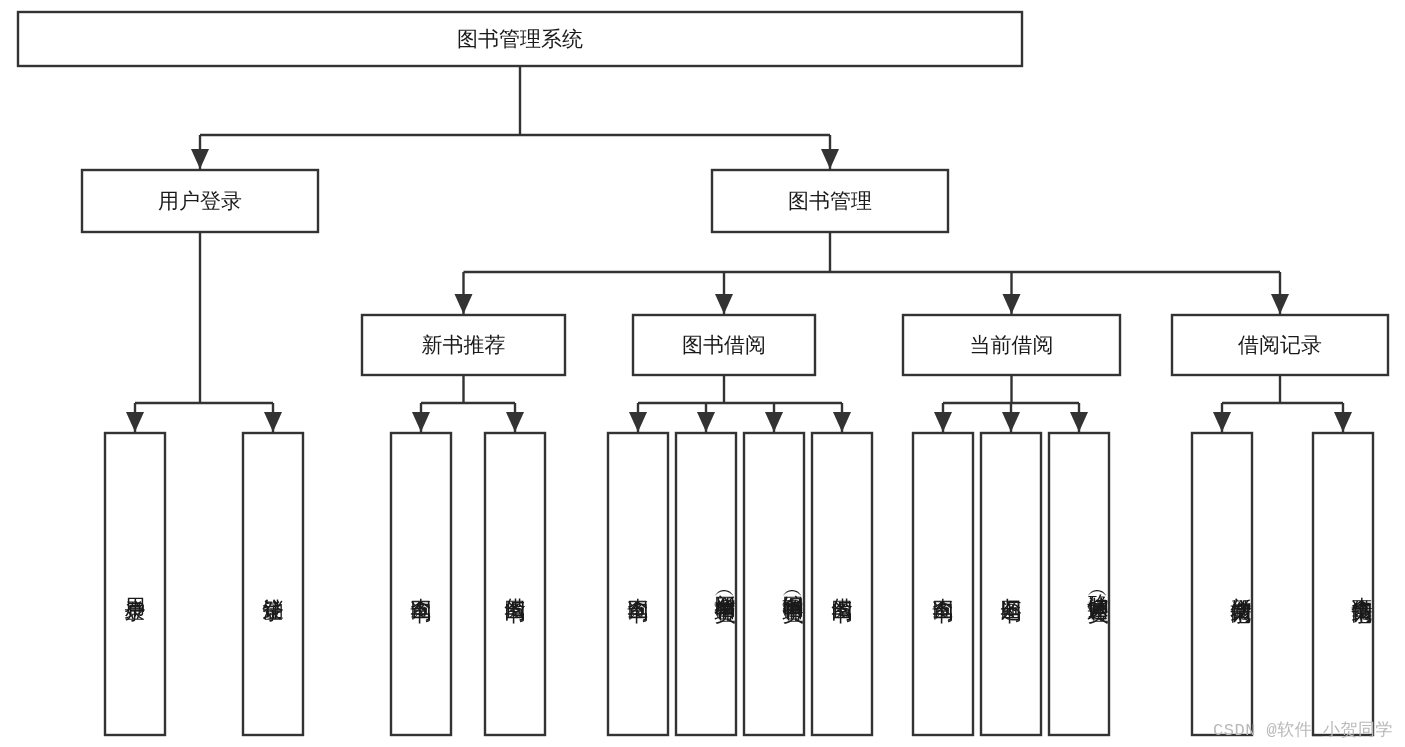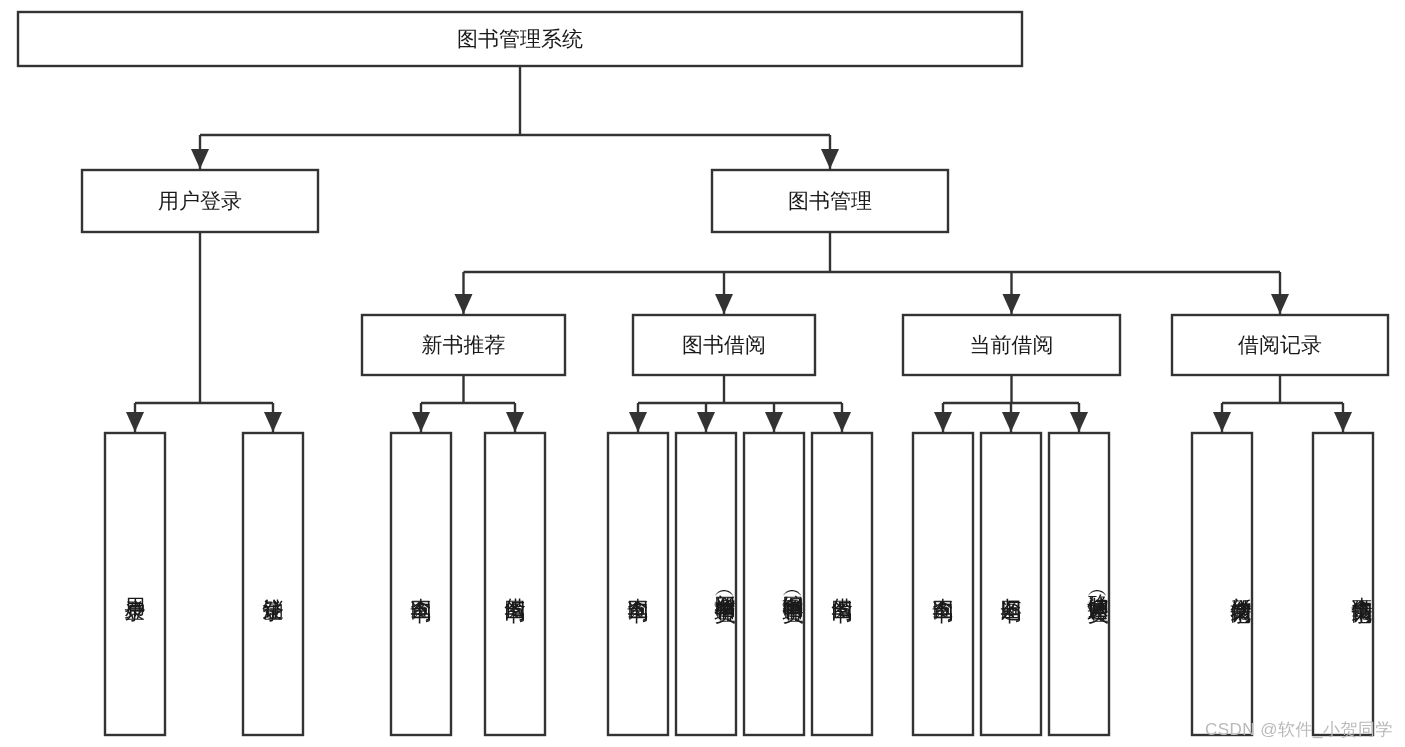--- a/index.html
+++ b/index.html
@@ -60,21 +60,21 @@
     line-height: 1.05;
     color: #1a1a1a;
     letter-spacing: 1.5px;
     white-space: nowrap;
     pointer-events: none;
   }
   .watermark {
     position: absolute;
     right: 12px;
     bottom: 6px;
-    font-family: Liberation Sans, sans-serif;
+    font-family: Liberation Mono, monospace;
     font-size: 17px;
     color: #b9b9b9;
     letter-spacing: 0.5px;
     white-space: nowrap;
   }
 </style>
 </head>
 <body>
 
 <div id="diagram-root">

